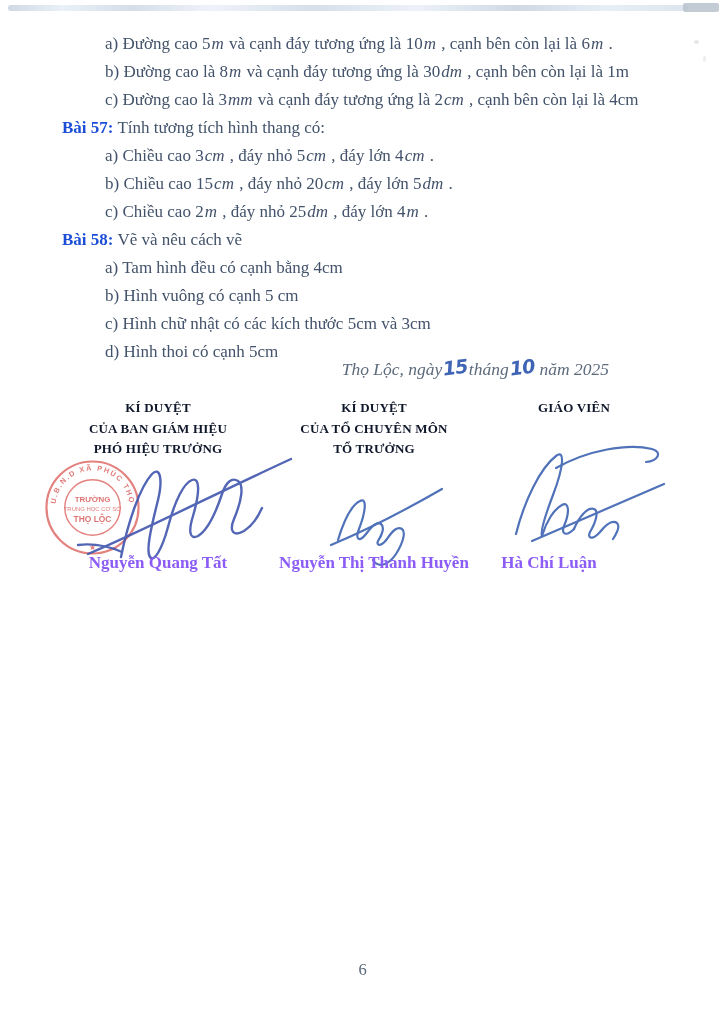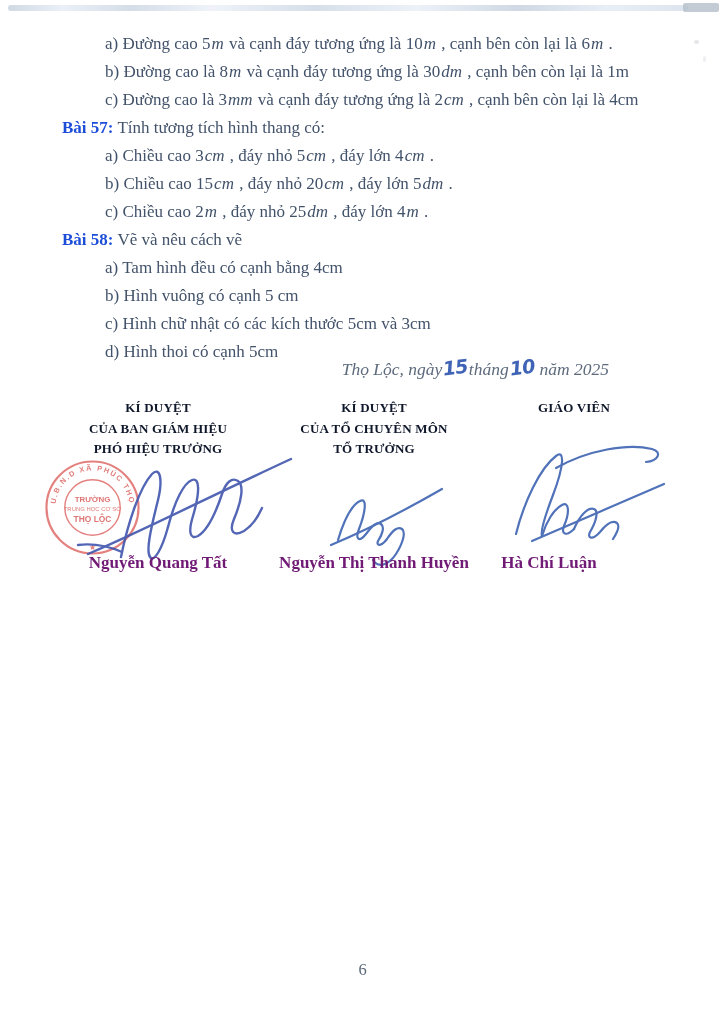--- a/index.html
+++ b/index.html
@@ -40,21 +40,21 @@
     transform:rotate(-7deg) translateY(-1px);letter-spacing:-1px;margin:0 1px;}
 
   
   .sig-col{position:absolute;top:398px;width:210px;text-align:center;}
   .sig-col.c1{left:53px;}
   .sig-col.c2{left:269px;}
   .sig-col.c3{left:469px;}
   .sig-head{font-weight:bold;font-size:13px;line-height:20.5px;
     color:#0f172a;letter-spacing:.2px;white-space:nowrap;}
   .sig-name{position:absolute;top:553px;width:210px;text-align:center;
-    font-weight:bold;font-size:17px;color:#701a75;white-space:nowrap;}
+    font-weight:bold;font-size:17px;color:#8b5cf6;white-space:nowrap;}
   .sig-name.c1{left:53px;}
   .sig-name.c2{left:269px;}
   .sig-name.c3{left:444px;}
 
   
   .stamp{position:absolute;left:44px;top:459px;width:97px;height:97px;opacity:.88;}
 
   
   .ink{position:absolute;left:0;top:0;pointer-events:none;}
 

